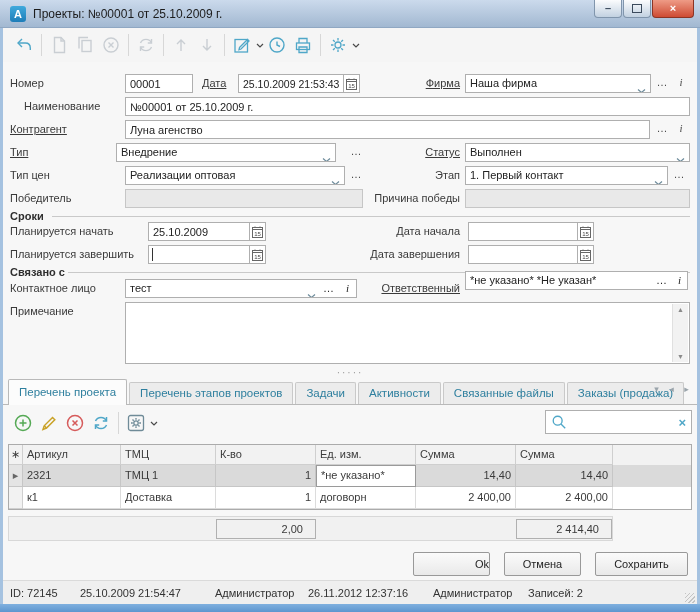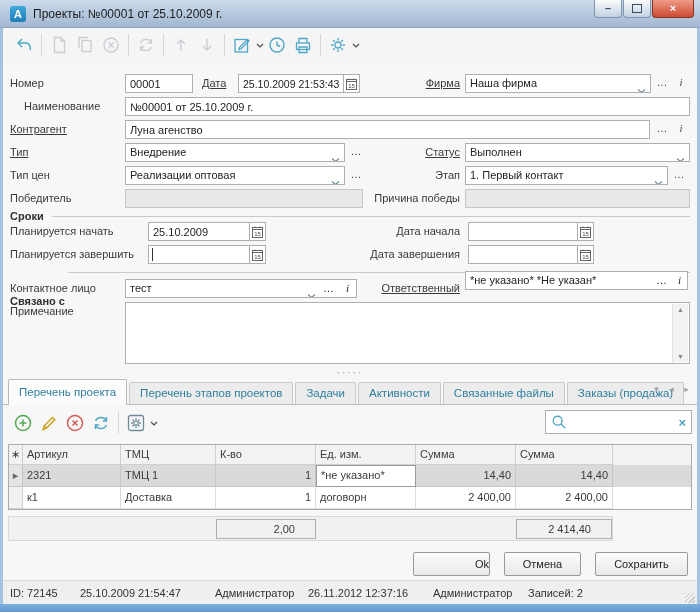--- a/index.html
+++ b/index.html
@@ -59,21 +59,21 @@
   .tc{box-sizing:border-box;border-right:1px solid #DCDCDC;border-bottom:1px solid #DCDCDC;padding:0 4px;height:22px;line-height:21px;overflow:hidden;white-space:nowrap;flex:none;}
   .th .tc{height:20px;line-height:19px;background:#F2F2F2;border-color:#CFCFCF;color:#3c3c3c;}
   .mk{width:14px;padding:0 1px;background:#F2F2F2;border-color:#CFCFCF;text-align:center;color:#666;}
   .c1{width:98px;} .c2{width:95px;} .c3{width:100px;} .c4{width:100px;} .c5{width:100px;} .c6{width:97px;}
   .cf{flex:1;border:none;background:#fff;}
   .num{text-align:right;}
   .sel .tc{background:#DADADA;border-color:#C6C6C6;}
   .sel .tc.mk{background:#E4E4E4;}
   .sel .tc.edit{background:#fff;border:1px solid #9A9A9A;line-height:19px;}
   .totals{position:absolute;left:8px;top:516px;width:605px;height:25px;box-sizing:border-box;background:#F1F1F1;border:1px solid #D8D8D8;}
-  .tbox{position:absolute;top:2px;height:20px;line-height:18px;box-sizing:border-box;border:1px solid #B0B0B0;background:#F1F1F1;text-align:right;padding:0 20px;}
+  .tbox{position:absolute;top:2px;height:20px;line-height:18px;box-sizing:border-box;border:1px solid #B0B0B0;background:#F1F1F1;text-align:right;padding:0 12px;}
   
   .btn{position:absolute;top:552px;height:24px;box-sizing:border-box;border:1px solid #999;border-radius:2px;background:linear-gradient(#FBFBFB,#E9E9E9);text-align:center;line-height:22px;color:#1f1f1f;}
   .statusbar{position:absolute;left:3px;top:580px;width:694px;height:24px;background:#EFEFEF;border-top:1px solid #DADADA;}
   .st{position:absolute;top:0;height:24px;line-height:24px;white-space:nowrap;color:#333;}
   .grip{position:absolute;right:2px;bottom:2px;width:10px;height:10px;background:repeating-linear-gradient(135deg,#C4C4C4 0 1px,transparent 1px 3px);}
 </style>
 </head>
 <body>
 
 <div class="w">
@@ -196,21 +196,21 @@
 
   <div class="lb" style="left:10px;top:97px;margin-left:14px;">Наименование</div>
   <input class="fd" style="left: 125px; top: 97px; width: 565px;" value="№00001 от 25.10.2009 г.">
 
   <div class="lb u" style="left:10px;top:120px;">Контрагент</div>
   <input class="fd" style="left: 125px; top: 120px; width: 525px;" value="Луна агенство">
   <div class="mb" style="left:654px;top:120px;width:16px;">…</div>
   <div class="mb i" style="left:674px;top:120px;width:14px;">i</div>
 
   <div class="lb u" style="left:10px;top:143px;">Тип</div>
-  <div class="fd" style="left:125px;top:143px;width:220px;padding-right:16px;">
+  <div class="fd" style="left:116px;top:143px;width:220px;padding-right:16px;">
     <span>Внедрение</span>
     <span class="car"><svg width="9" height="6" viewBox="0 0 9 6">
           <polyline points="1,1.5 4.5,4.5 8,1.5" fill="none" stroke="#6E8C9C" stroke-width="1.2"></polyline>
         </svg></span>
   </div>
   <div class="mb" style="left:348px;top:143px;width:16px;">…</div>
   <div class="lb u r" style="left:400px;top:143px;width:60px;">Статус</div>
   <div class="fd" style="left:465px;top:143px;width:225px;padding-right:16px;">
     <span>Выполнен</span>
     <span class="car"><svg width="9" height="6" viewBox="0 0 9 6">
@@ -283,21 +283,21 @@
   <div class="cal" style="left:577px;top:245px;">
     <svg width="11" height="12" viewBox="0 0 11 12">
         <rect x="0.5" y="1.5" width="10" height="10" fill="none" stroke="#666"></rect>
         <line x1="0.5" y1="3.5" x2="10.5" y2="3.5" stroke="#666"></line>
         <line x1="3" y1="0.5" x2="3" y2="2" stroke="#666"></line>
         <line x1="8" y1="0.5" x2="8" y2="2" stroke="#666"></line>
         <text x="5.5" y="10" font-size="6" text-anchor="middle" fill="#444" font-family="Liberation Sans, sans-serif">15</text>
       </svg>
   </div>
 
-  <div class="grp" style="left:10px;top:265px;margin-top:29px;">Связано с</div>
+  <div class="grp" style="left:10px;top:265px;">Связано с</div>
   <div class="gline" style="left:68px;top:272px;width:622px;"></div>
 
   <div class="lb" style="left:10px;top:279px;">Контактное лицо</div>
   <div class="fd" style="left:125px;top:279px;width:232px;padding-right:52px;">
     <span>тест</span>
     <span class="car" style="right:40px;"><svg width="9" height="6" viewBox="0 0 9 6">
           <polyline points="1,1.5 4.5,4.5 8,1.5" fill="none" stroke="#6E8C9C" stroke-width="1.2"></polyline>
         </svg></span>
     <span style="position:absolute;right:22px;top:0;">…</span>
     <span style="position:absolute;right:7px;top:0;font-style:italic;font-family:'Liberation Serif',serif;">i</span>

